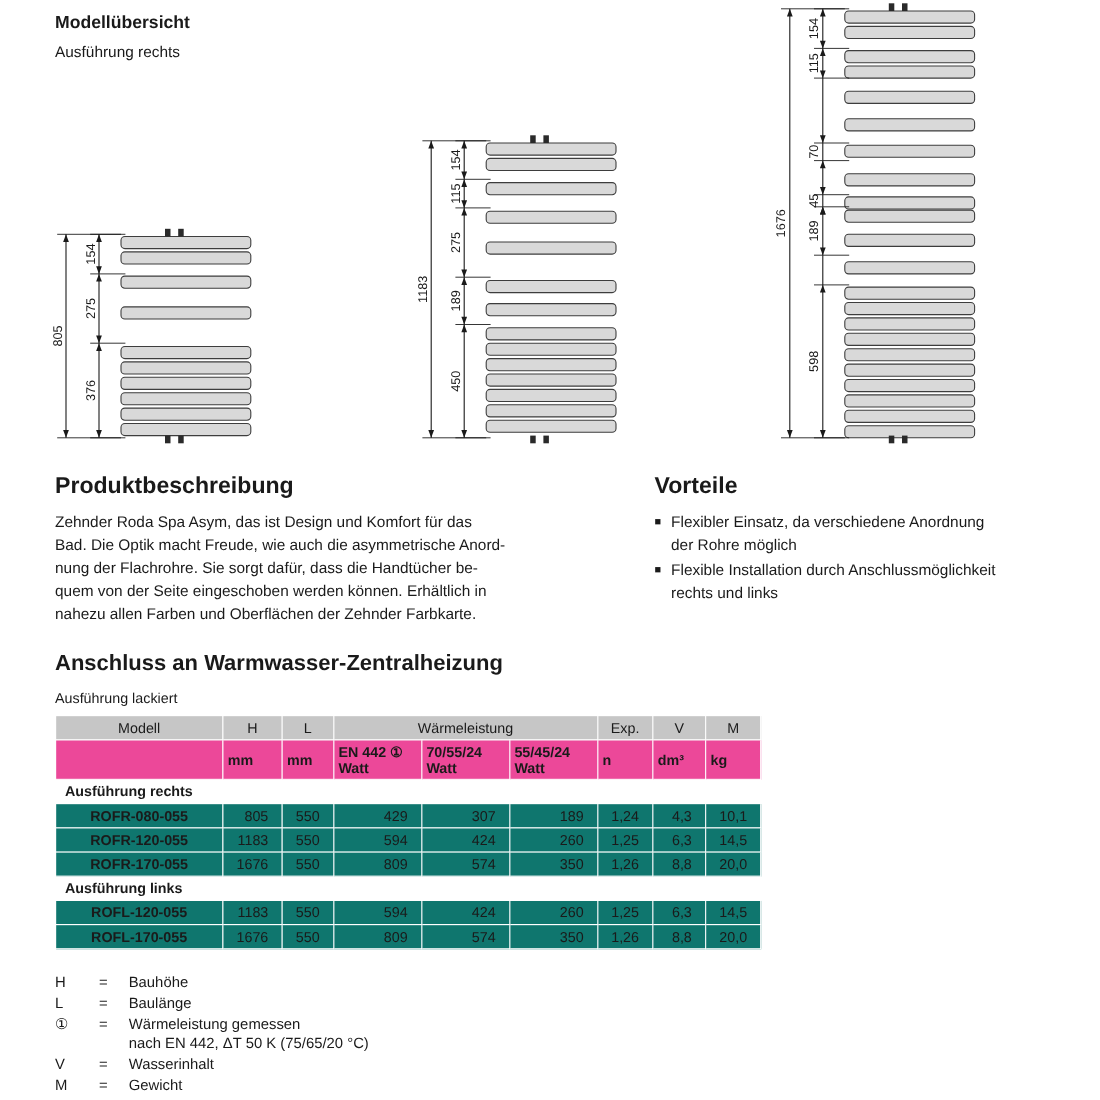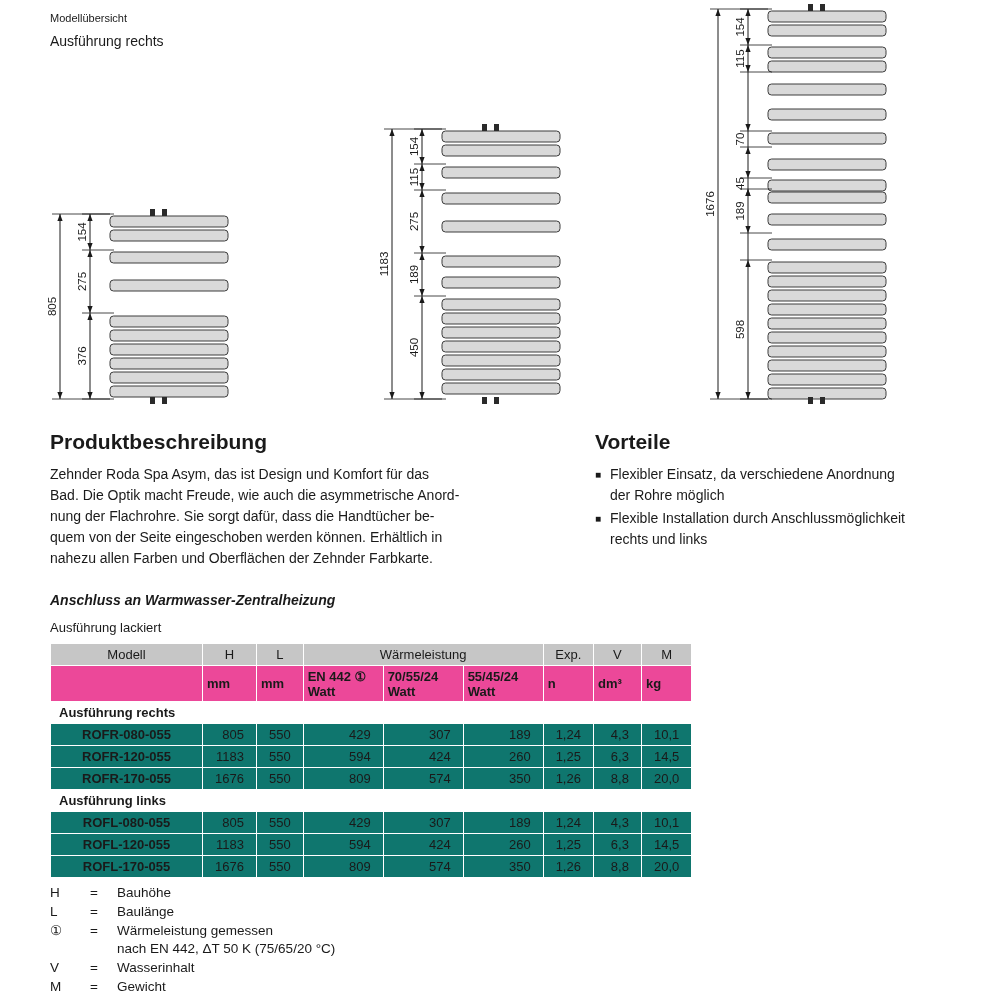--- a/index.html
+++ b/index.html
@@ -4,38 +4,38 @@
 <style>
   * { box-sizing: border-box; }
   html,body { margin:0; padding:0; }
   body {
     width:1000px; height:1000px; position:relative;
     background:#ffffff; color:#1a1a1a;
     font-family:"Liberation Sans", sans-serif;
     overflow:hidden;
   }
   .header { position:absolute; top:12px; left:50px; }
-  .header .title { font-size:11px; font-weight:normal; margin:0 0 9px 0; }
+  .header .title { font-size:16px; font-weight:bold; margin:0 0 9px 0; }
   .header .subtitle { font-size:14px; }
 
   .drawings-area { position:absolute; top:0; left:0; width:1000px; height:420px; }
   .drawing { position:absolute; bottom:8px; }
   .d0 { left:46px; } .d1 { left:378px; } .d2 { left:704px; }
 
   .desc-row { position:absolute; top:430px; left:50px; width:930px; }
   h2.sec-heading { font-size:21px; font-weight:bold; margin:0 0 10px 0; }
   .desc { position:absolute; left:0; top:0; width:540px; }
   .desc .body-text { font-size:14px; line-height:21px; white-space:pre-line; margin:0; }
   .vorteile { position:absolute; left:545px; top:0; width:385px; }
   .bullet-item { display:flex; font-size:14px; line-height:21px; margin:0 0 2px 0; }
   .bullet-sq { font-size:10px; line-height:21px; margin-right:9px; }
   .bullet-text { white-space:pre-line; }
 
   .table-block { position:absolute; top:592px; left:50px; }
-  h3.table-heading { font-size:14px; font-weight:bold; margin:0 0 12px 0;font-style:italic; }
+  h3.table-heading { font-size:20px; font-weight:bold; margin:0 0 12px 0; }
   .table-sub { font-size:13px; margin:0 0 8px 0; }
   table.spec { border-collapse:collapse; }
   table.spec th, table.spec td { border:1px solid #ffffff; font-size:13px; }
   tr.hd1 th { background:#c6c6c6; height:22px; text-align:center; padding:1px 6px; font-weight:normal; }
   tr.hd1 th.modell-h { font-weight:normal; }
   tr.hd2 th { background:#ec4899; height:36px; text-align:left; vertical-align:middle;
               white-space:pre-line; padding:2px 4px; font-weight:bold; line-height:15px; }
   tr.section-row td { background:#ffffff; font-weight:bold; text-align:left; padding:3px 8px; height:20px; }
   tr.data-row td { background:#0f766e; height:22px; padding:1px 12px; }
   tr.data-row td.model-cell { font-weight:bold; text-align:center; }
@@ -317,31 +317,20 @@
           <td class="num-cell">574</td>
           <td class="num-cell">350</td>
           <td class="num-cell">1,26</td>
           <td class="num-cell">8,8</td>
           <td class="num-cell">20,0</td>
         </tr>
         <tr class="section-row">
           <td colspan="9">Ausführung links</td>
         </tr>
         <tr class="data-row">
-          <td class="model-cell">ROFL-080-055</td>
-          <td class="num-cell">805</td>
-          <td class="num-cell">550</td>
-          <td class="num-cell">429</td>
-          <td class="num-cell">307</td>
-          <td class="num-cell">189</td>
-          <td class="num-cell">1,24</td>
-          <td class="num-cell">4,3</td>
-          <td class="num-cell">10,1</td>
-        </tr>
-        <tr class="data-row">
           <td class="model-cell">ROFL-120-055</td>
           <td class="num-cell">1183</td>
           <td class="num-cell">550</td>
           <td class="num-cell">594</td>
           <td class="num-cell">424</td>
           <td class="num-cell">260</td>
           <td class="num-cell">1,25</td>
           <td class="num-cell">6,3</td>
           <td class="num-cell">14,5</td>
         </tr>

